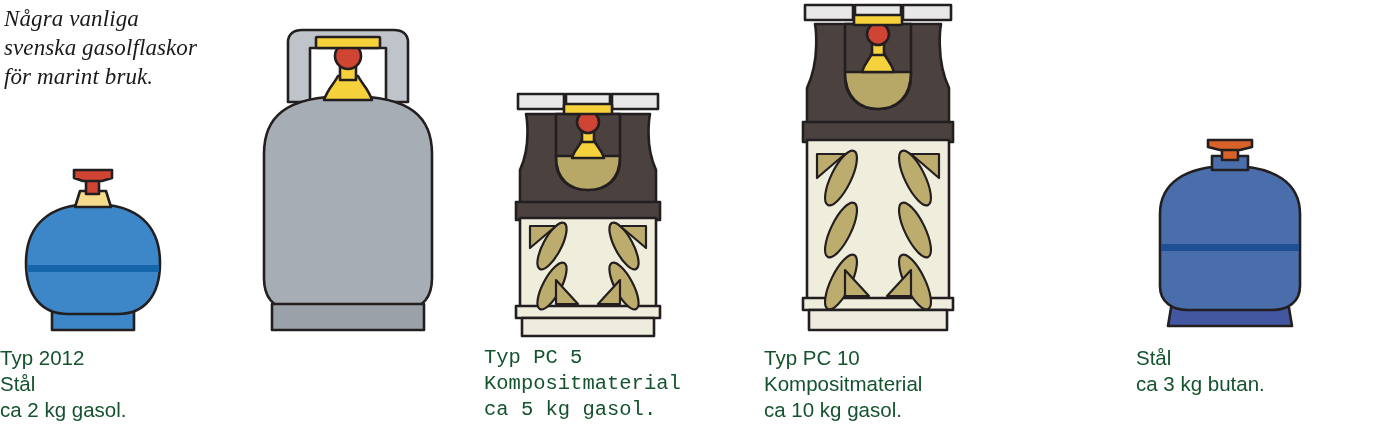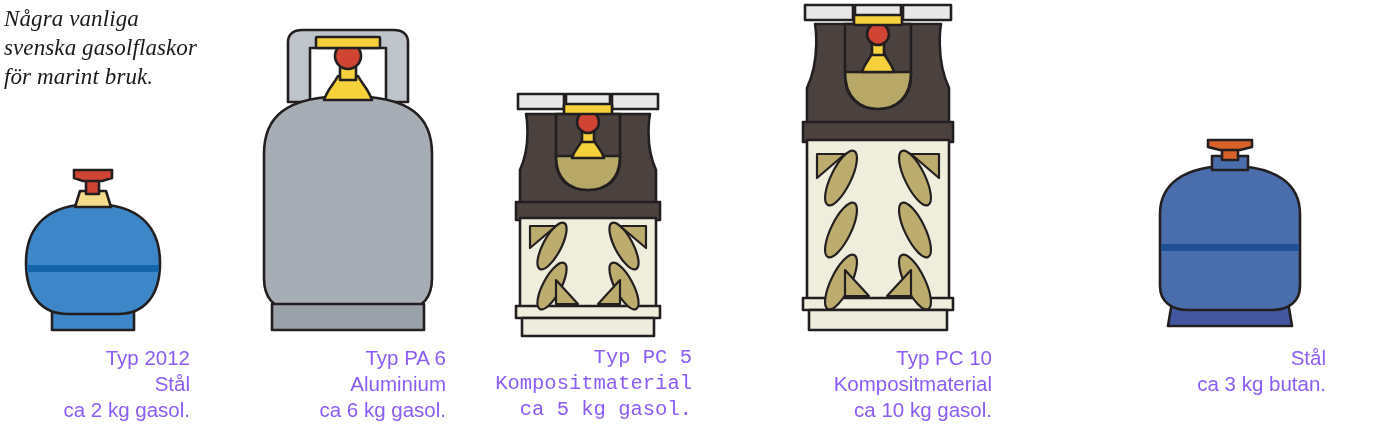--- a/index.html
+++ b/index.html
@@ -24,25 +24,25 @@
     line-height: 29px;
     color: #1a1a1a;
     white-space: pre-line;
     letter-spacing: 0.1px;
   }
   #caption-left { left: 4px;  top: 4px; }
   #caption-right { left: 1148px; top: 4px; }
 
   .bottle-label {
     position: absolute;
-    text-align: right;
+    text-align: left;
     font-family: "Liberation Sans", sans-serif;
     font-size: 20.5px;
     line-height: 26px;
-    color: #8b5cf6;
+    color: #14532d;
     white-space: pre-line;
   }
 
   .bottle-art {
     position: absolute;
   }
   .bottle-art svg { display: block; overflow: visible; }
 </style>
 </head>
 <body>
@@ -92,23 +92,20 @@
 
         <path d="M66 74 C70 62 76 58 80 50 L100 50 C104 58 110 62 114 74 Z" fill="#f5d23c"></path>
         <rect x="82" y="34" width="16" height="20" fill="#f5d23c"></rect>
 
         <circle cx="90" cy="30" r="13" fill="#cf4433"></circle>
 
         <rect x="58" y="11" width="64" height="11" rx="1" fill="#f5d23c"></rect>
       </g>
     </svg>
   </div>
-  <div class="bottle-label" style="left:250px; top:345px; width:196px;">Typ PA 6
-Aluminium
-ca 6 kg gasol.</div>
 
   <div class="bottle-art" style="left:500px; top:90px;">
     <svg width="176" height="248" viewBox="0 0 176 248">
       <g stroke="#231f20" stroke-width="2.6" stroke-linejoin="round">
 
         <path d="M26 24 C26 24 32 54 20 80 L20 118 L156 118 L156 80
                  C144 54 150 24 150 24 Z" fill="#4b4240"></path>
 
         <path d="M56 24 L56 70 C56 90 70 100 88 100 C106 100 120 90 120 70
                  L120 24 Z" fill="#4b4240"></path>

